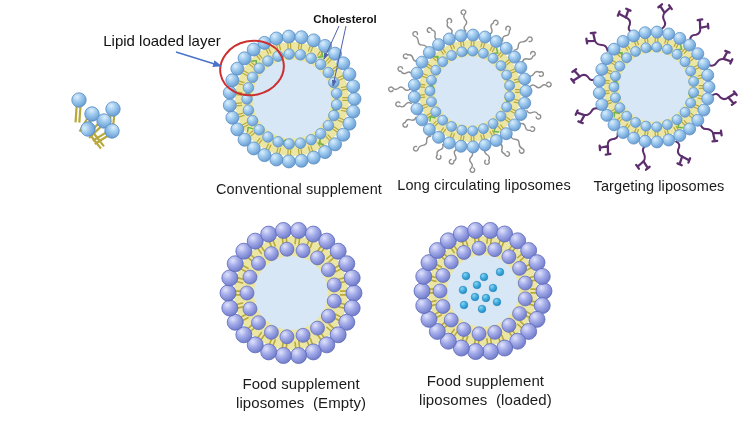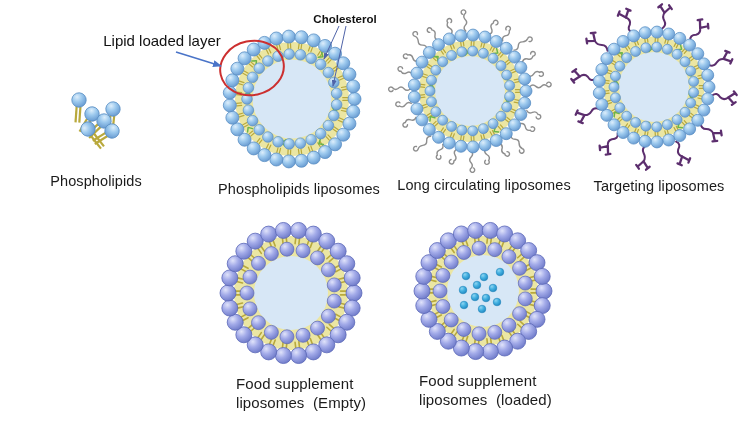--- a/index.html
+++ b/index.html
@@ -3,21 +3,21 @@
 <meta charset="utf-8">
 <style>
   html,body{margin:0;padding:0;background:#fff;}
   .stage{
     position:relative;width:754px;height:424px;background:#ffffff;
     font-family:"Liberation Sans", sans-serif;overflow:hidden;
   }
   .stage svg{position:absolute;left:0;top:0;}
   .cap{
     position:absolute;color:#1b1b1b;font-size:14.5px;line-height:19px;
-    white-space:pre;letter-spacing:0.1px;
+    white-space:pre;letter-spacing:0.1px;text-align:center;
   }
   .cap.center{transform:translate(-50%,-50%);text-align:center;}
   .cap.big{font-size:15px;}
   .ann{position:absolute;color:#111;white-space:pre;}
   .ann.center{transform:translate(-50%,-50%);}
 </style>
 </head>
 <body>
 
 <div class="stage">
@@ -925,23 +925,22 @@
       <ellipse cx="252" cy="68" rx="32" ry="27" fill="none" stroke="#cc2f2f" stroke-width="2" transform="rotate(-12 252 68)"></ellipse>
       <line x1="176" y1="52" x2="221" y2="66" stroke="#4a74c8" stroke-width="1.6" marker-end="url(#arrowBlue)"></line>
       <line x1="339" y1="26" x2="324" y2="59" stroke="#4f63a8" stroke-width="1" marker-end="url(#arrowThin)"></line>
       <line x1="346" y1="26" x2="333" y2="86" stroke="#4f63a8" stroke-width="1" marker-end="url(#arrowThin)"></line>
     </svg>
 
   <div class="ann center" style="left:162px;top:40px;font-size:15px;">Lipid loaded layer</div>
 
   <div class="ann center" style="left:345px;top:19px;font-size:11.5px;font-weight:bold;">Cholesterol</div>
 
-  <div class="cap center" style="left:96px;top:181px;">Phospholipids</div>
-
-  <div class="cap center" style="left:299px;top:189px;">Phospholipids liposomes</div>
+
+  <div class="cap center" style="left:299px;top:189px;">Conventional supplement</div>
 
   <div class="cap center" style="left:484px;top:185px;">Long circulating liposomes</div>
 
   <div class="cap center" style="left:659px;top:186px;">Targeting liposomes</div>
 
   <div class="cap big" style="left:236px;top:374px;">Food supplement
 liposomes  (Empty)</div>
 
   <div class="cap big" style="left:419px;top:371px;">Food supplement
 liposomes  (loaded)</div>

